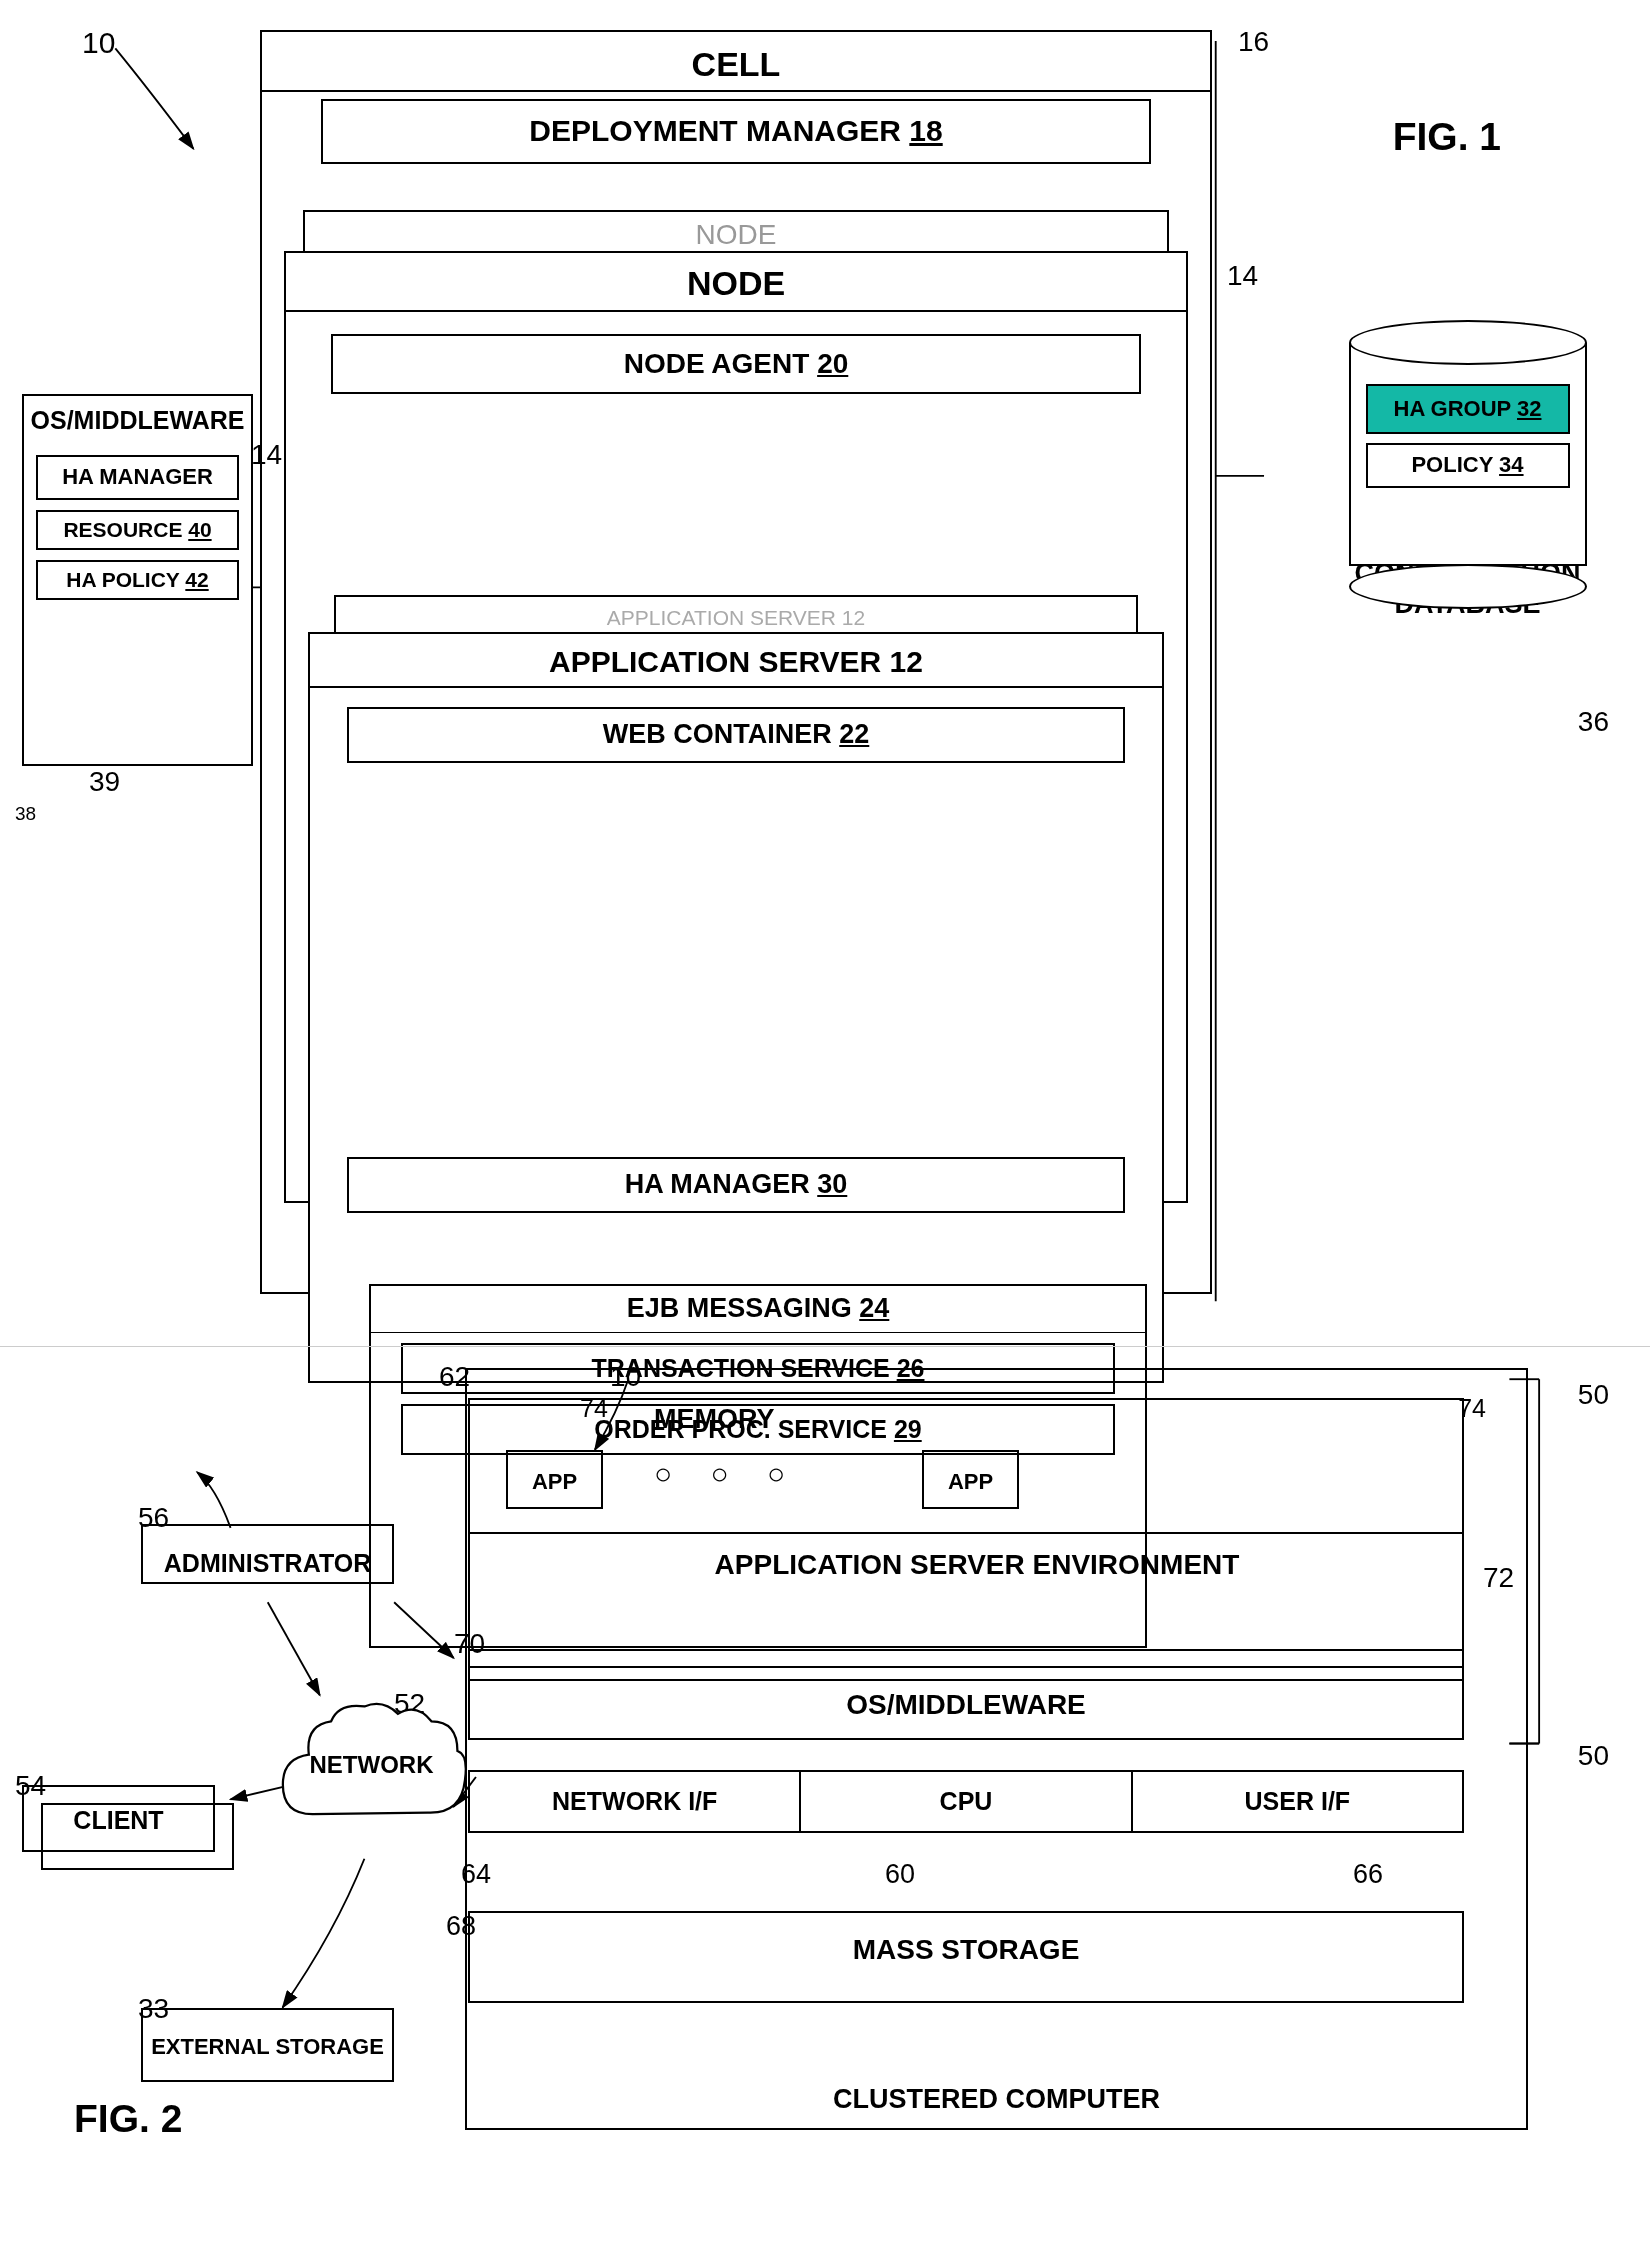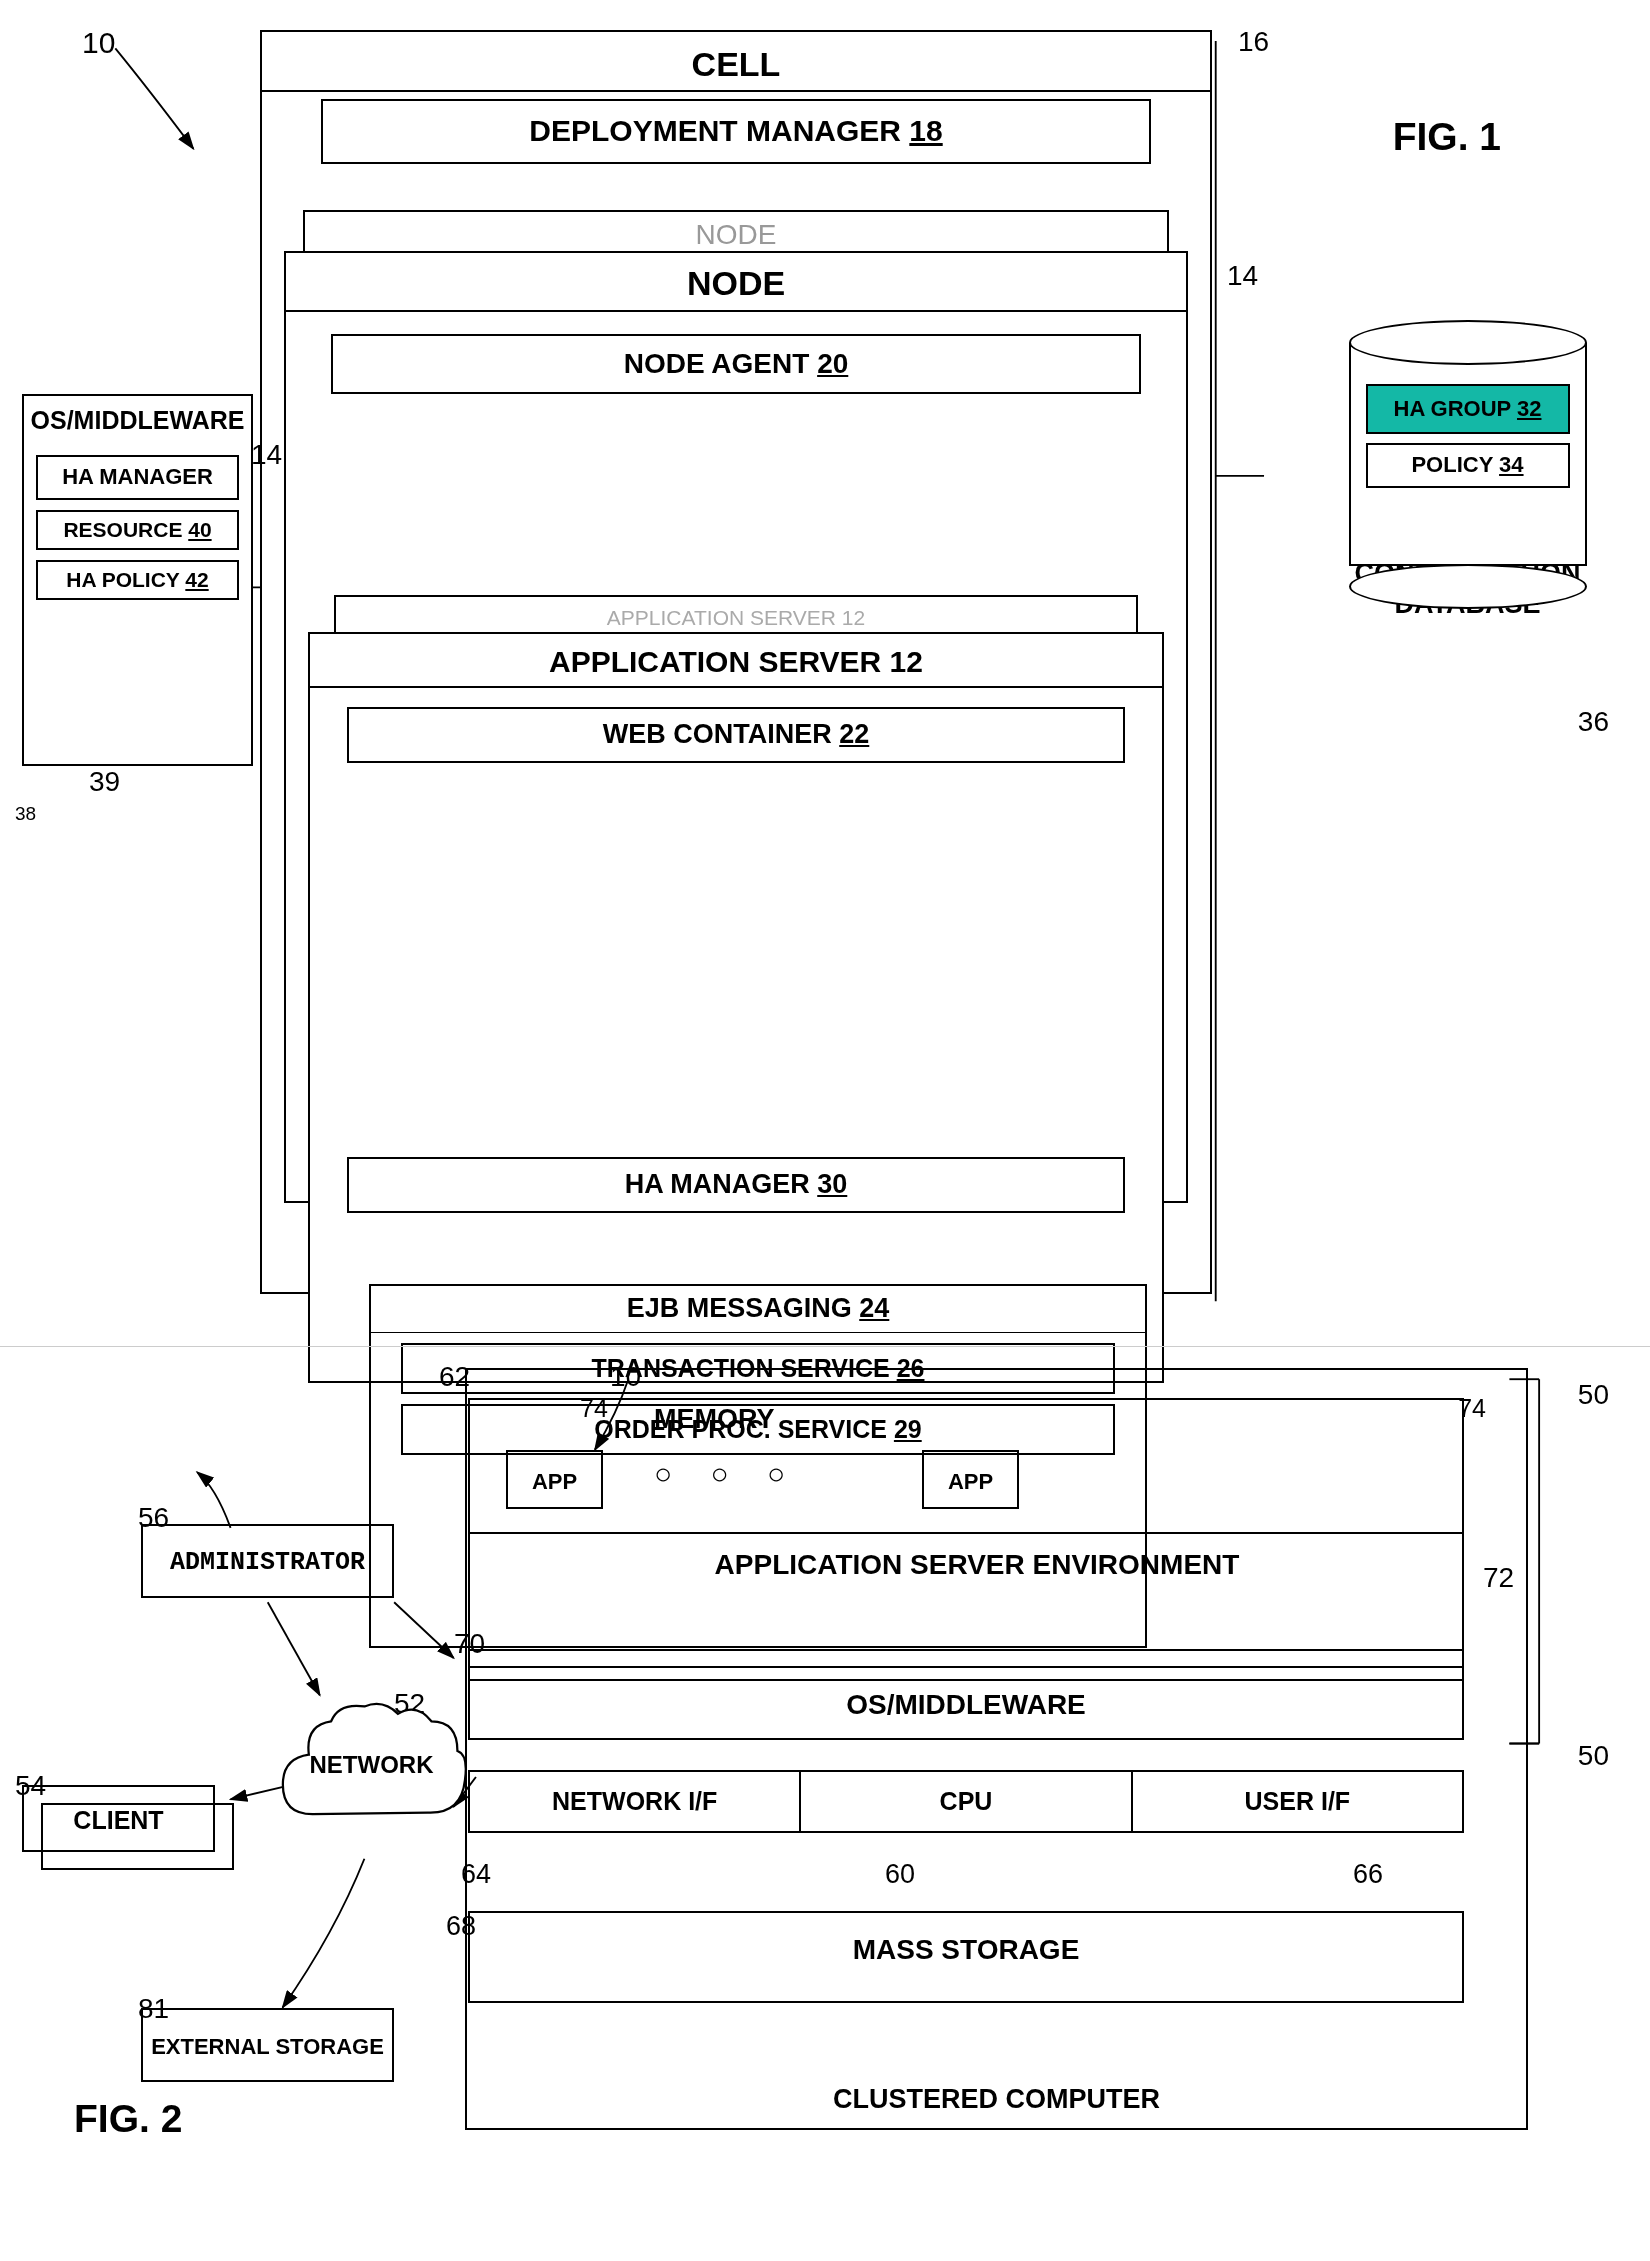--- a/index.html
+++ b/index.html
@@ -558,27 +558,26 @@
     .ref-62 { position: absolute; top: 1361px; left: 439px; font-size: 28px; }
     
     .ref-10-fig2 { position: absolute; top: 1361px; left: 610px; font-size: 28px; }
 
     
     .admin-box {
       position: absolute;
       top: 1524px;
       left: 141px;
       width: 253px;
-      height: 74px;
+      height: 60px;
       border: 2.2px solid #000;
       text-align: center;
       font-size: 25px;
       font-weight: bold;
       line-height: 74px;
-      font-family: Liberation Mono, monospace;
     }
 
     
     .ref-56 { position: absolute; top: 1502px; left: 138px; font-size: 28px; }
 
     
     .client-box {
       position: absolute;
       top: 1785px;
       left: 22px;
@@ -851,17 +850,17 @@
              Q 95 10 130 15 
              Q 155 5 175 25 
              Q 200 10 220 35 
              Q 255 35 255 75 
              Q 270 80 265 115 
              Q 260 160 215 158 
              Z" fill="white" stroke="black" stroke-width="3"></path>
   </svg>
   <div class="network-label-inside">NETWORK</div>
 
-  <div class="ref-58">81</div>
+  <div class="ref-58">33</div>
   <div class="ext-storage-box">EXTERNAL STORAGE</div>
 
 </div>
 
 
 </body></html>

